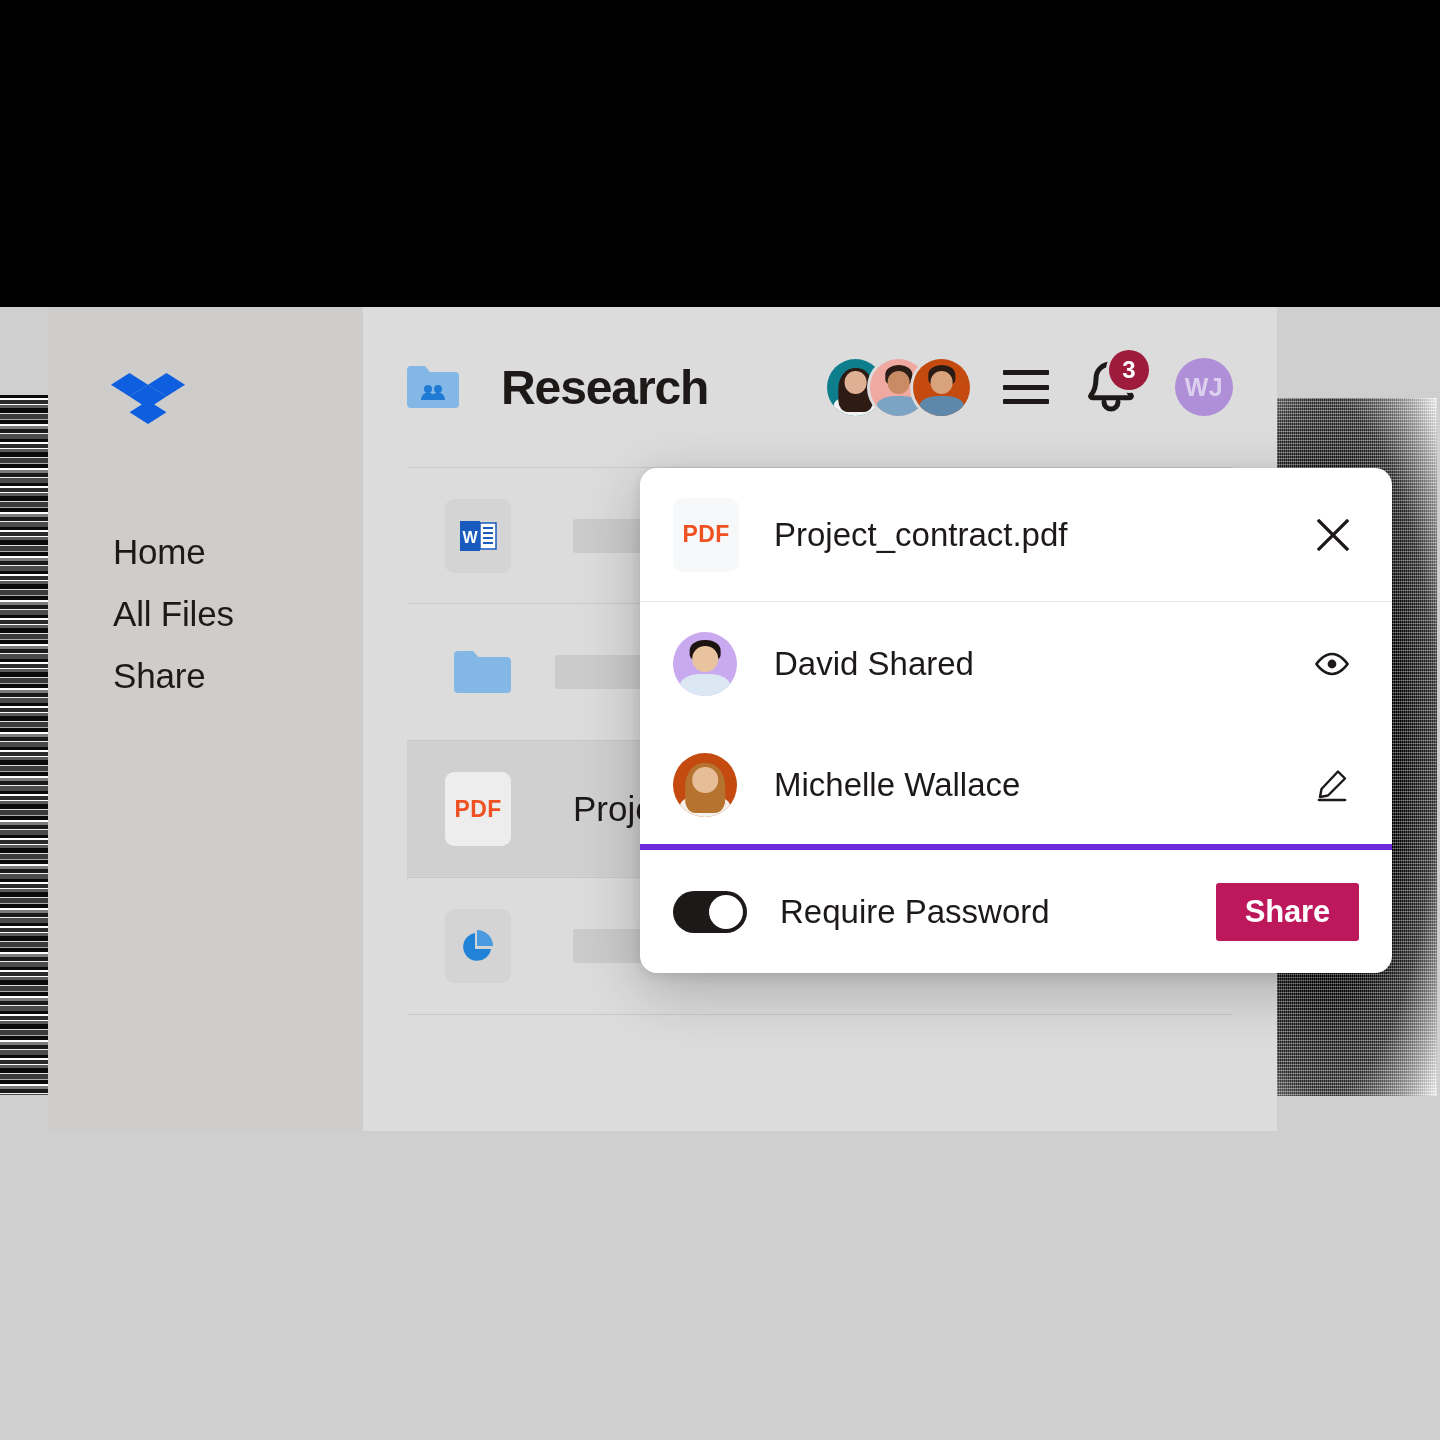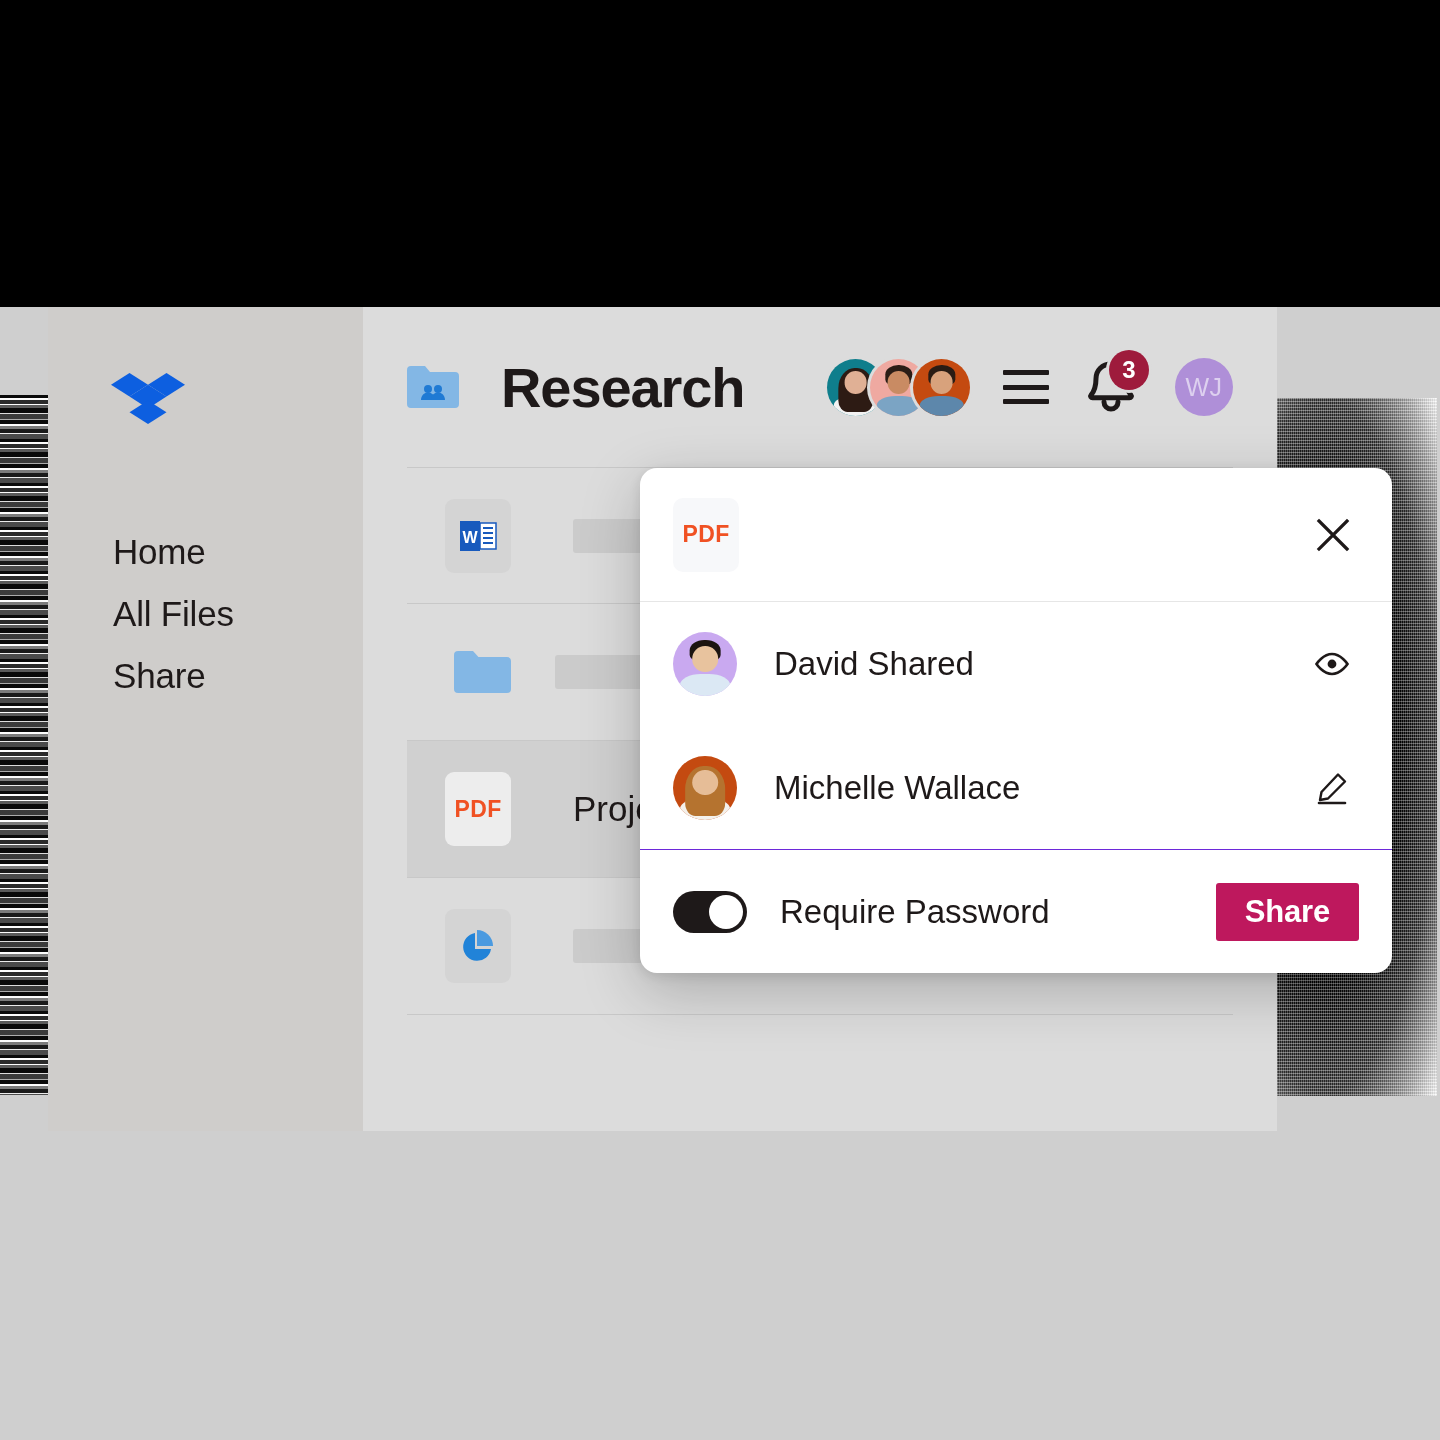--- a/index.html
+++ b/index.html
@@ -60,21 +60,21 @@
 
   
   #main {
     flex:1; background:#dcdcdc; position:relative; padding:0;
   }
   #content-header {
     display:flex; align-items:center; height:160px; padding:0 44px 0 44px;
   }
   .folder-ic { width:52px; height:42px; flex:0 0 52px; margin-right:42px; }
   #page-title {
-    font-size:56px; font-weight:700; color:#1e1919; letter-spacing:-1.1px;
+    font-size:48px; font-weight:700; color:#1e1919; letter-spacing:-1.1px;
     white-space:nowrap;
   }
   #header-actions { margin-left:auto; display:flex; align-items:center; }
   #avatar-stack { display:flex; align-items:center; margin-right:33px; }
   .stack-av {
     width:57px; height:57px; border-radius:50%;
     margin-left:-14px; position:relative; overflow:hidden;
     box-shadow:0 0 0 3px #dcdcdc;
   }
   .stack-av:first-child { margin-left:0; }
@@ -96,21 +96,21 @@
 
   #bell-wrap { position:relative; width:52px; height:54px; margin-right:38px; cursor:pointer; }
   #bell-badge {
     position:absolute; right:-12px; top:-10px; min-width:40px; height:40px;
     border-radius:20px; background:#9e1b3c; color:#fff;
     font-size:24px; font-weight:700; display:flex; align-items:center;
     justify-content:center; padding:0 6px; box-shadow:0 0 0 3px #dcdcdc;
   }
   #user-avatar {
     width:58px; height:58px; border-radius:50%; background:#af8fd8;
-    color:#ddd0ef; font-size:25px; font-weight:400;
+    color:#ddd0ef; font-size:25px; font-weight:700;
     display:flex; align-items:center; justify-content:center; cursor:pointer;
     letter-spacing:.5px;
     text-align:right;
   }
 
   
   #file-list { padding:0 44px; }
   .file-row {
     display:flex; align-items:center; height:137px;
     border-bottom:1px solid #c8c8c8; position:relative;
@@ -146,21 +146,21 @@
   }
   #modal-title { font-size:33px; color:#1e1919; white-space:nowrap; }
   #modal-close {
     margin-left:auto; width:38px; height:38px; cursor:pointer;
     display:flex; align-items:center; justify-content:center;
   }
 
   .person-row {
     height:124px; display:flex; align-items:center; padding:0 40px 0 33px;
   }
-  .person-row.last { border-bottom:1px solid #6d28d9; }
+  .person-row.last { border-bottom:6px solid #6d28d9; }
   .p-avatar {
     width:64px; height:64px; border-radius:50%; overflow:hidden;
     position:relative; flex:0 0 64px; margin-right:37px;
   }
   .p-name { font-size:33px; color:#1e1919; white-space:nowrap; }
   .p-perm { margin-left:auto; width:40px; height:40px; cursor:pointer;
             display:flex; align-items:center; justify-content:center; }
 
   #modal-footer {
     height:123px; display:flex; align-items:center; padding:0 33px;justify-content:flex-end;
@@ -324,20 +324,21 @@
     </div>
   </section>
 </div>
 
 <div id="share-modal">
 
   <div id="modal-header">
     <span id="modal-file-ic">
       <span class="pdf-text">PDF</span>
     </span>
+    <span id="modal-title">Project_contract.pdf</span>
     <span id="modal-close">
       <svg width="34" height="34" viewBox="0 0 34 34">
         <path d="M3 3 L31 31 M31 3 L3 31" stroke="#1e1919" stroke-width="3.2" stroke-linecap="square"></path>
       </svg>
     </span>
   </div>
 
   <div class="person-row">
     <span class="p-avatar" style="background:#c9a9f0">
       <span class="av-person">

